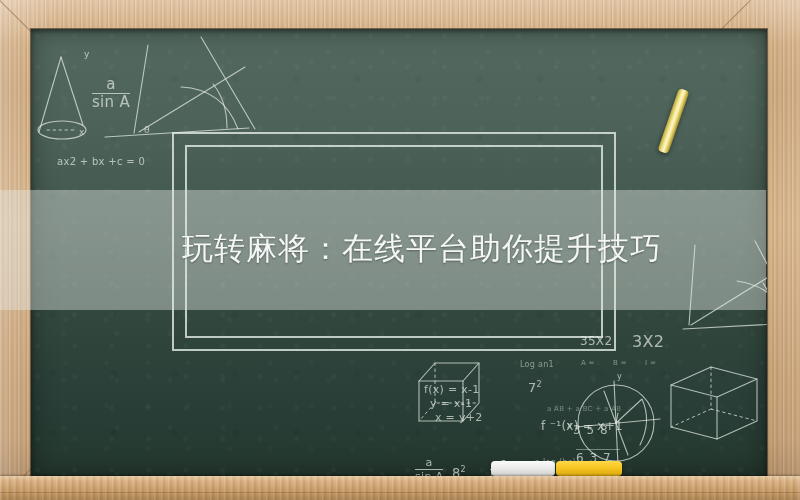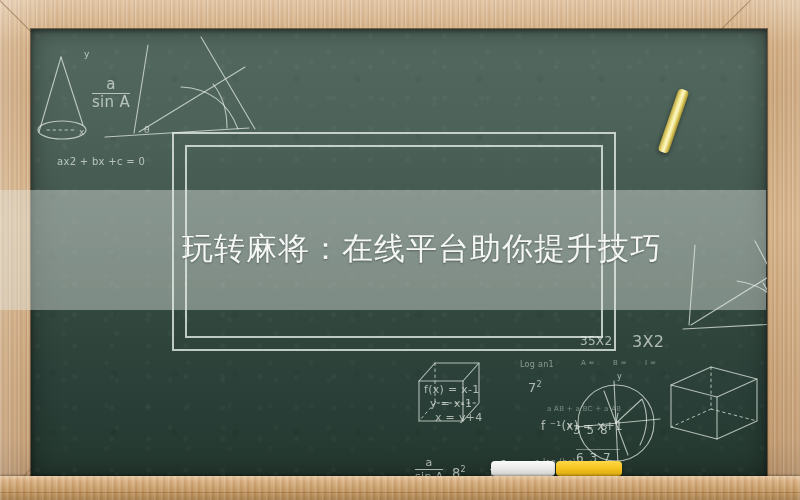--- a/index.html
+++ b/index.html
@@ -205,21 +205,21 @@
       <div class="ch-txt" style="left:48px;top:98px;font-size:9px;">x</div>
       <div class="ch-txt" style="left:113px;top:96px;font-size:9px;">θ</div>
       <div class="ch-txt frac" style="left:61px;top:48px;font-size:15px;">
         <span class="num">a</span>
         <span class="den">sin A</span>
       </div>
       <div class="ch-txt" style="left:26px;top:127px;font-size:10px;">ax2 + bx +c = 0</div>
 
       <div class="ch-txt" style="left:393px;top:354px;font-size:11px;">f(x) = x-1</div>
       <div class="ch-txt" style="left:399px;top:368px;font-size:11px;">y = x-1</div>
-      <div class="ch-txt" style="left:404px;top:382px;font-size:11px;">x = y+4</div>
+      <div class="ch-txt" style="left:404px;top:382px;font-size:11px;">x = y+2</div>
       <div class="ch-txt" style="left:497px;top:351px;font-size:13px;">
         <span>7</span><sup style="font-size:8px">2</sup>
       </div>
       <div class="ch-txt" style="left:516px;top:376px;font-size:7px;opacity:.4;">a AB + a BC + a AB</div>
       <div class="ch-txt frac" style="left:384px;top:428px;font-size:11px;">
         <span class="num">a</span>
         <span class="den">sin A</span>
       </div>
       <div class="ch-txt" style="left:421px;top:436px;font-size:13px;">
         <span>8</span><sup style="font-size:8px">2</sup>

